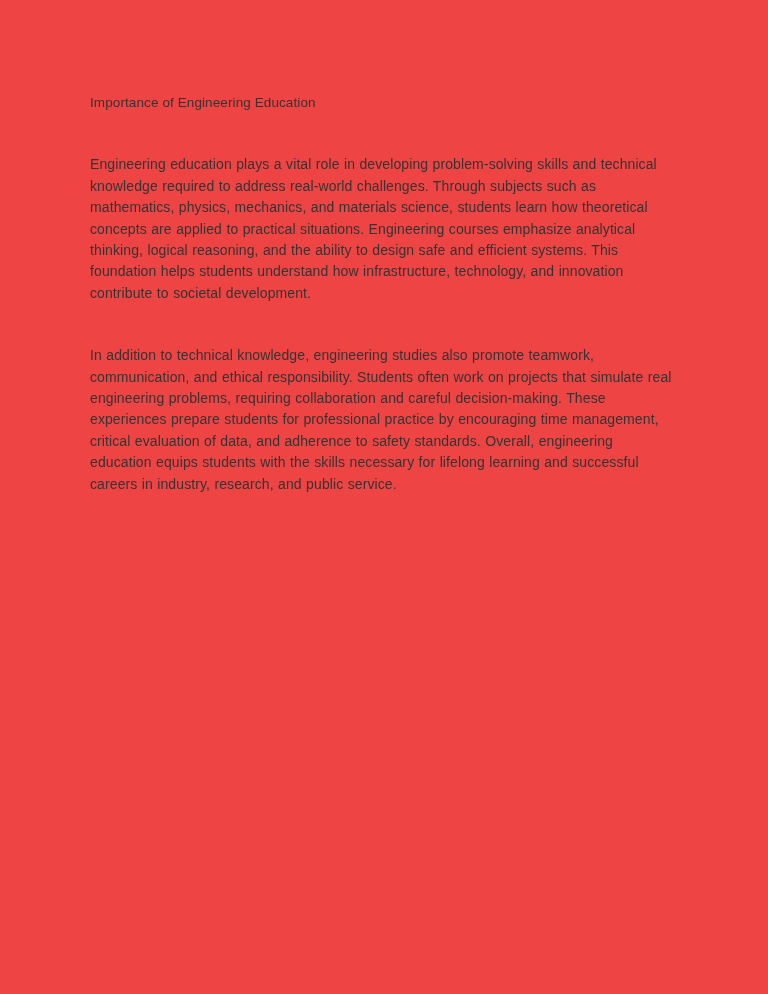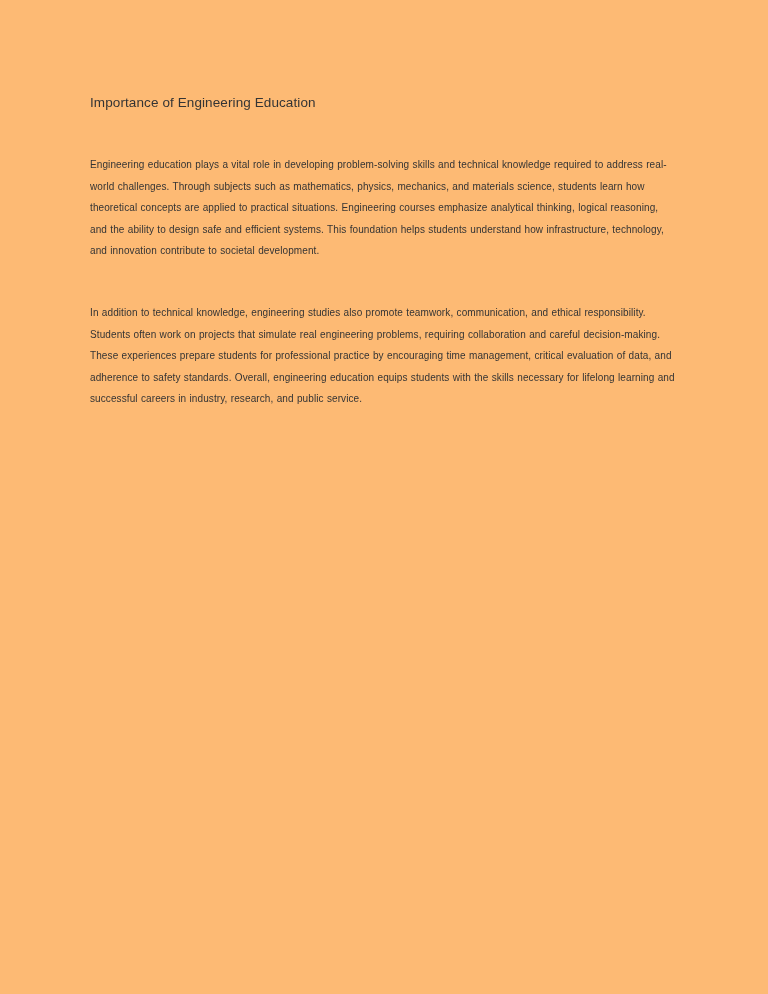--- a/index.html
+++ b/index.html
@@ -10,33 +10,33 @@
   body {
     width: 768px;
     height: 994px;
     overflow: hidden;
     font-family: "Liberation Sans", sans-serif;
   }
   .page {
     box-sizing: border-box;
     width: 768px;
     height: 994px;
-    background: #fdba74;
+    background: #ef4444;
     padding: 92px 90px 0 90px;
   }
   .doc-title {
     font-size: 13.5px;
     line-height: 21.4px;
     font-weight: 400;
     color: #343434;
     margin: 0 0 41px 0;
     letter-spacing: 0.1px;
   }
   .doc-paragraph {
-    font-size: 10px;
+    font-size: 14px;
     line-height: 21.4px;
     font-weight: 400;
     color: #343434;
     margin: 0 0 41px 0;
     max-width: 588px;
     letter-spacing: 0.1px;
     word-spacing: 0.4px;
   }
 </style>
 </head>

